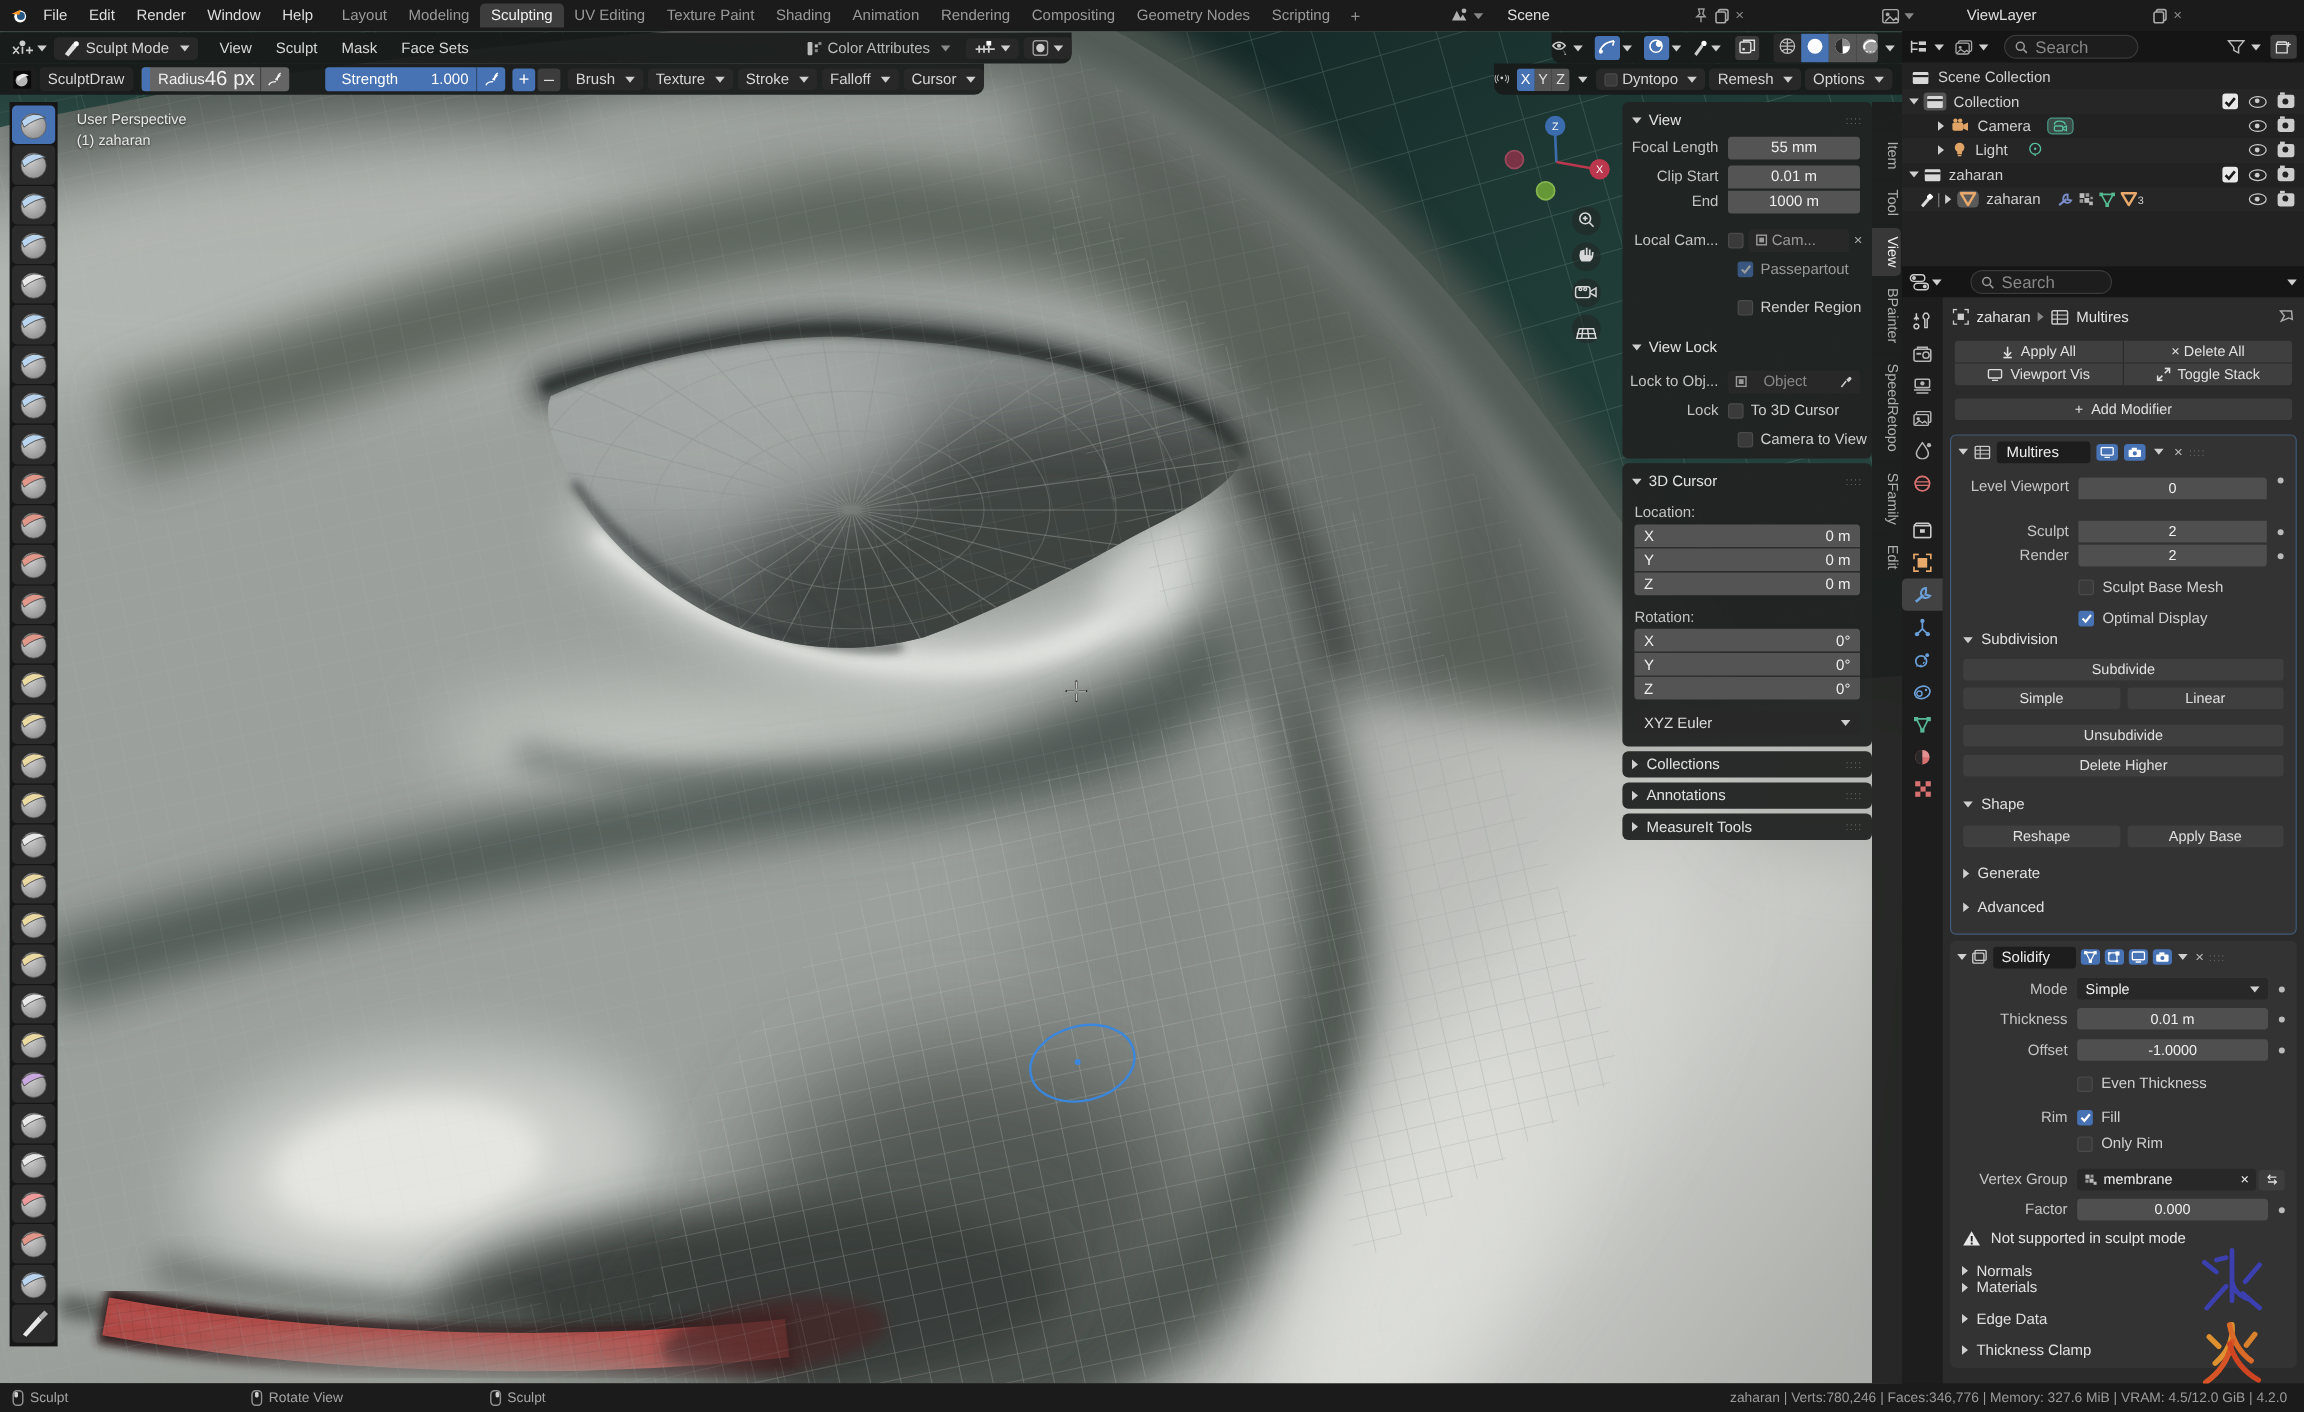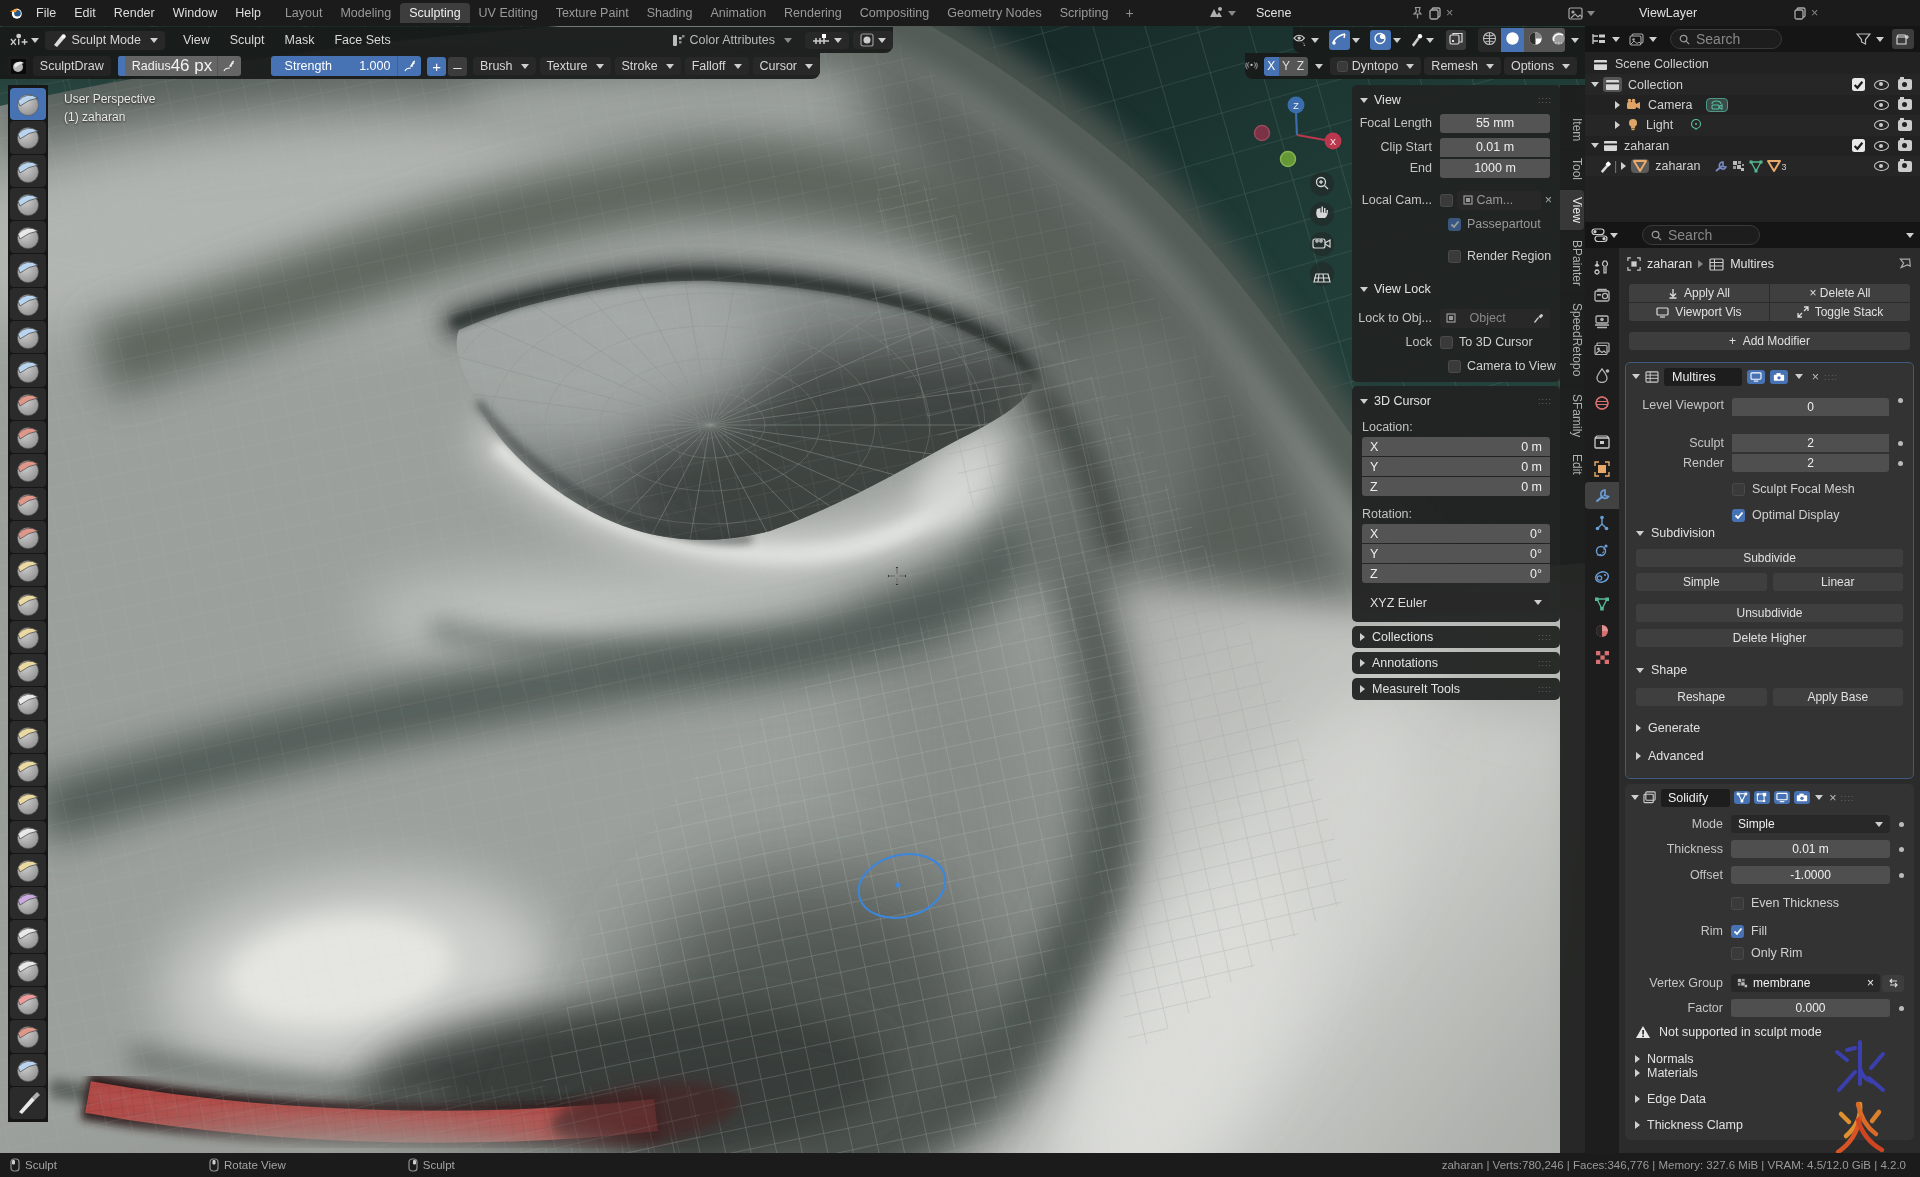--- a/index.html
+++ b/index.html
@@ -1100,21 +1100,21 @@
 <div style="display:flex;align-items:center;">
               <div class="plab" style="flex:0 0 96px;padding-right:8px;">Render</div>
               <div class="pfield" style="flex:1;border-radius:0 0 3px 3px;">2</div>
               <div style="width:14px;display:flex;justify-content:flex-end;">
                 <span class="dot"></span>
               </div>
             </div>
 <div style="display:flex;align-items:center;margin-top:10px;">
               <div style="flex:0 0 96px"></div>
               <span class="chk"></span>
-              <span style="margin-left:7px;">Sculpt Focal Mesh</span>
+              <span style="margin-left:7px;">Sculpt Base Mesh</span>
               <div style="margin-left:auto;"><span class="dot"></span></div>
             </div>
 <div style="display:flex;align-items:center;margin-top:12px;">
               <div style="flex:0 0 96px"></div>
               <span class="chk on" style="display:flex;align-items:center;justify-content:center;">
                 <svg width="10" height="10" viewBox="0 0 10 10">
                   <path d="M1.5,5.5 L4,8 L8.5,2.5" stroke="#fff" stroke-width="1.8" fill="none"></path>
                 </svg>
               </span>
               <span style="margin-left:7px;">Optimal Display</span>

